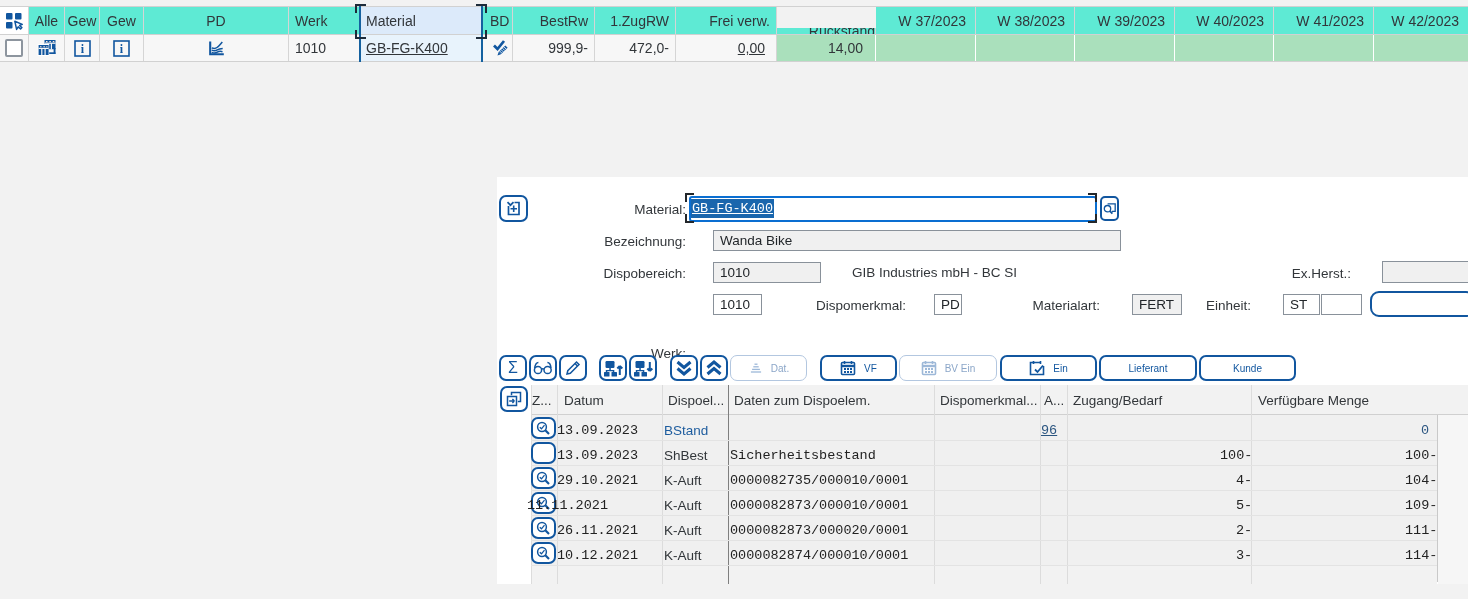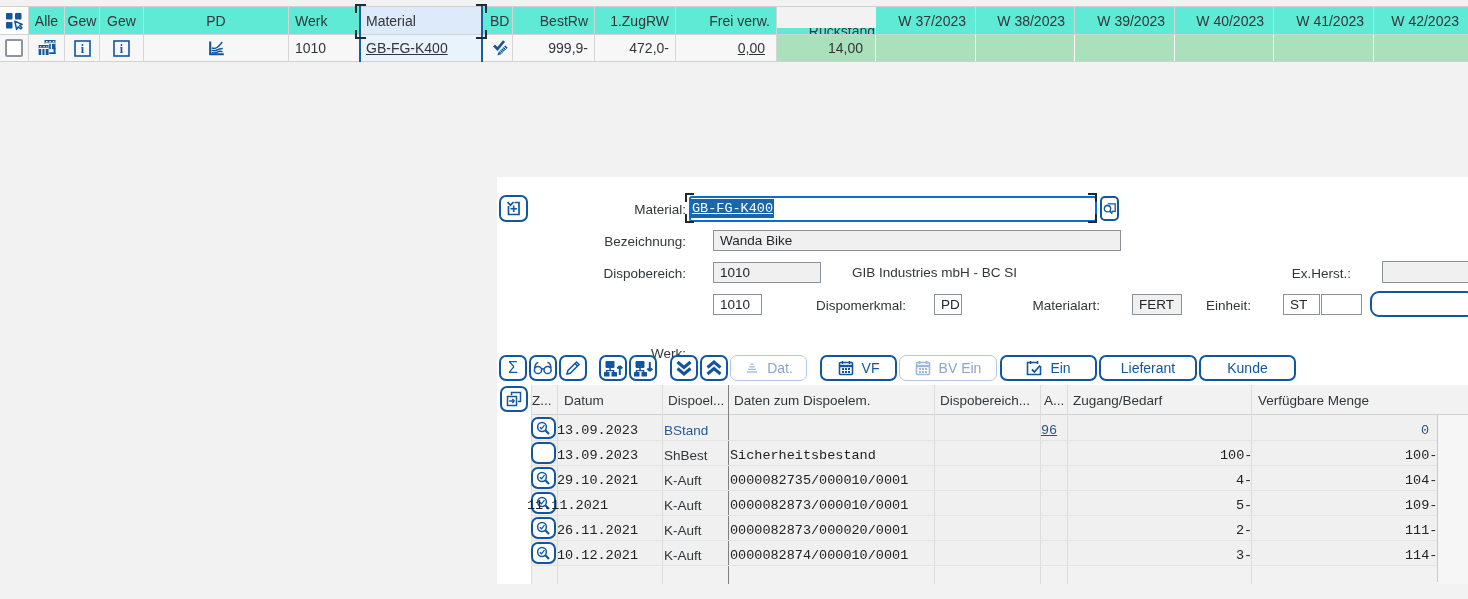--- a/index.html
+++ b/index.html
@@ -15,21 +15,21 @@
   .rc{background:#f7f7f7;color:#32363a;}
   .cen{justify-content:center;}
   .rig{justify-content:flex-end;}
   .grn{background:#aae0bc;border-right:1px solid #fff;}
   
   .lab{position:absolute;font-size:13.5px;color:#32363a;text-align:right;}
   .inp{position:absolute;box-sizing:border-box;border:1px solid #89919a;font-size:13.5px;color:#22262a;display:flex;align-items:center;padding-left:6px;margin-left:24px;}
   .inpg{background:#f0f0f0;}
   .inpw{background:#ffffff;}
   
-  .btn{position:absolute;box-sizing:border-box;background:#fff;border:2px solid #11569f;border-radius:7px;display:flex;align-items:center;justify-content:center;color:#11569f;font-size:14px;}
+  .btn{position:absolute;box-sizing:border-box;background:#fff;border:2px solid #11569f;border-radius:7px;display:flex;align-items:center;justify-content:center;color:#11569f;font-size:10px;}
   .btnd{border:1px solid #b3c7e0;color:#8ba6c8;}
   
   .lt{position:absolute;box-sizing:border-box;font-size:13.5px;}
   .sep{position:absolute;width:1px;background:#dcdcdc;}
   .hsep{position:absolute;height:1px;background:#e3e3e3;}
 </style>
 </head>
 <body>
 
 <div class="abs" style="left:497px;top:177px;width:971px;height:407px;background:#ffffff;"></div>
@@ -336,21 +336,21 @@
 <div class="abs" style="left:531px;top:385px;width:937px;height:30px;background:#f2f2f2;border-bottom:1px solid #d0d0d0;box-sizing:border-box;"></div>
 
 <div class="abs" style="left:531px;top:415px;width:906px;height:150px;background:#f0f0f0;"></div>
 <div class="abs" style="left:1438px;top:415px;width:30px;height:169px;background:#f6f6f6;"></div>
 <div class="abs" style="left:531px;top:565px;width:906px;height:19px;background:#f2f2f2;"></div>
 
 <div class="lt" style="left:532px;top:393px;color:#32363a;">Z...</div>
 <div class="lt" style="left:564px;top:393px;">Datum</div>
 <div class="lt" style="left:668px;top:393px;">Dispoel...</div>
 <div class="lt" style="left:734px;top:393px;">Daten zum Dispoelem.</div>
-<div class="lt" style="left:940px;top:393px;">Dispobereich...</div>
+<div class="lt" style="left:940px;top:393px;">Dispomerkmal...</div>
 <div class="lt" style="left:1044px;top:393px;">A...</div>
 <div class="lt" style="left:1073px;top:393px;">Zugang/Bedarf</div>
 <div class="lt" style="left:1258px;top:393px;">Verfügbare Menge</div>
 
 <div class="sep" style="left:531px;top:385px;height:199px;"></div>
 <div class="sep" style="left:557px;top:385px;height:199px;"></div>
 <div class="sep" style="left:662px;top:385px;height:199px;"></div>
 <div class="sep" style="left:728px;top:385px;height:199px;background:#7f7f7f;"></div>
 <div class="sep" style="left:934px;top:385px;height:199px;"></div>
 <div class="sep" style="left:1040px;top:385px;height:199px;"></div>

